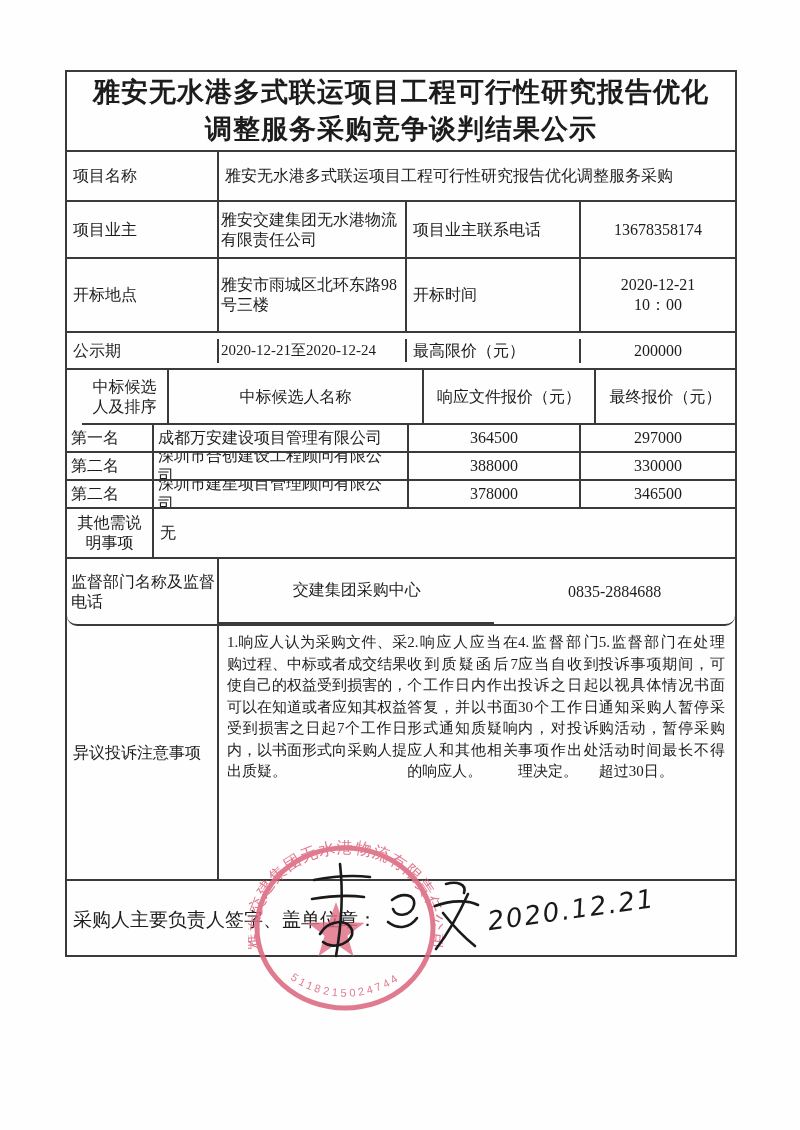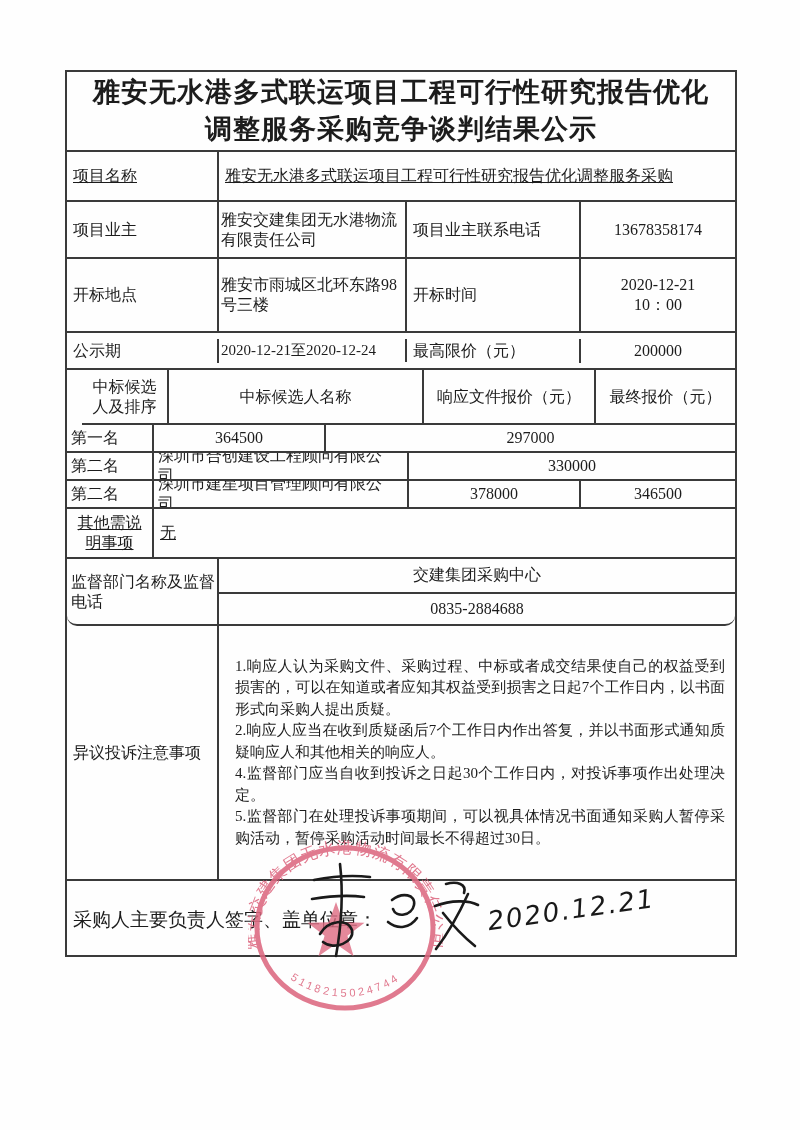--- a/index.html
+++ b/index.html
@@ -37,33 +37,33 @@
   .pad2{padding:2px 2px;}
   .pad4{padding:2px 16px 2px 4px;}
 
   .title-row{
     display:block;height:80px;box-sizing:border-box;
     border-bottom:2px solid var(--line);
     text-align:center;font-family:"Liberation Sans","DejaVu Sans",sans-serif;
     font-weight:700;font-size:27px;line-height:37px;padding-top:2px;
     letter-spacing:1px;
   }
-  .h50{height:50px;text-decoration:underline;} .h57{height:57px;} .h74{height:74px;} .h37{height:37px;align-items:center;}
+  .h50{height:50px;} .h57{height:57px;} .h74{height:74px;} .h37{height:37px;align-items:center;}
   .h55{height:55px;margin-left:15px;} .h28{height:28px;} .h67{height:67px;border-radius:10px;} .h255{height:255px;} .h78{height:78px;}
 
-  .sup-right{flex:1 1 auto;display:flex;flex-direction:column;}
+  .sup-right{flex:1 1 auto;display:flex;flex-direction:row;}
   .sup-cell{
     box-sizing:border-box;display:flex;align-items:center;justify-content:center;
     font-size:16px;flex:1 1 auto;
   }
   .sup-cell.first{border-bottom:2px solid var(--line);}
 
   .notes-cell{
-    flex:1 1 auto;display:flex;flex-direction:column;justify-content:center;
-    padding:6px 10px 6px 16px;box-sizing:border-box;
+    flex:1 1 auto;display:flex;flex-direction:row;
+    padding:6px 10px 6px 8px;box-sizing:border-box;
   }
   .notes-cell p{margin:0;font-size:15px;line-height:21.5px;text-align:justify;}
 
   .two-line{display:block;text-align:center;}
 
   .sig-row{position:relative;}
   .sig-label{padding-left:6px;font-size:19px;}
 
   .seal-svg{position:absolute;left:248px;top:840px;width:195px;height:180px;
     pointer-events:none;opacity:.88;}
@@ -118,27 +118,29 @@
 
   <div class="row h55">
     <div class="c w87 ctr">中标候选人及排序</div>
     <div class="c w255 ctr">中标候选人名称</div>
     <div class="c w172 ctr">响应文件报价（元）</div>
     <div class="c grow ctr">最终报价（元）</div>
   </div>
 
   <div class="row h28">
     <div class="c w87 pad4">第一名</div>
+    <div class="c w255 pad4">成都万安建设项目管理有限公司</div>
     <div class="c w172 ctr">364500</div>
     <div class="c grow ctr">297000</div>
   </div>
 
   <div class="row h28">
     <div class="c w87 pad4">第二名</div>
     <div class="c w255 pad4">深圳市合创建设工程顾问有限公司</div>
+    <div class="c w172 ctr">388000</div>
     <div class="c grow ctr">330000</div>
   </div>
 
   <div class="row h28">
     <div class="c w87 pad4">第二名</div>
     <div class="c w255 pad4">深圳市建星项目管理顾问有限公司</div>
     <div class="c w172 ctr">378000</div>
     <div class="c grow ctr">346500</div>
   </div>
 

